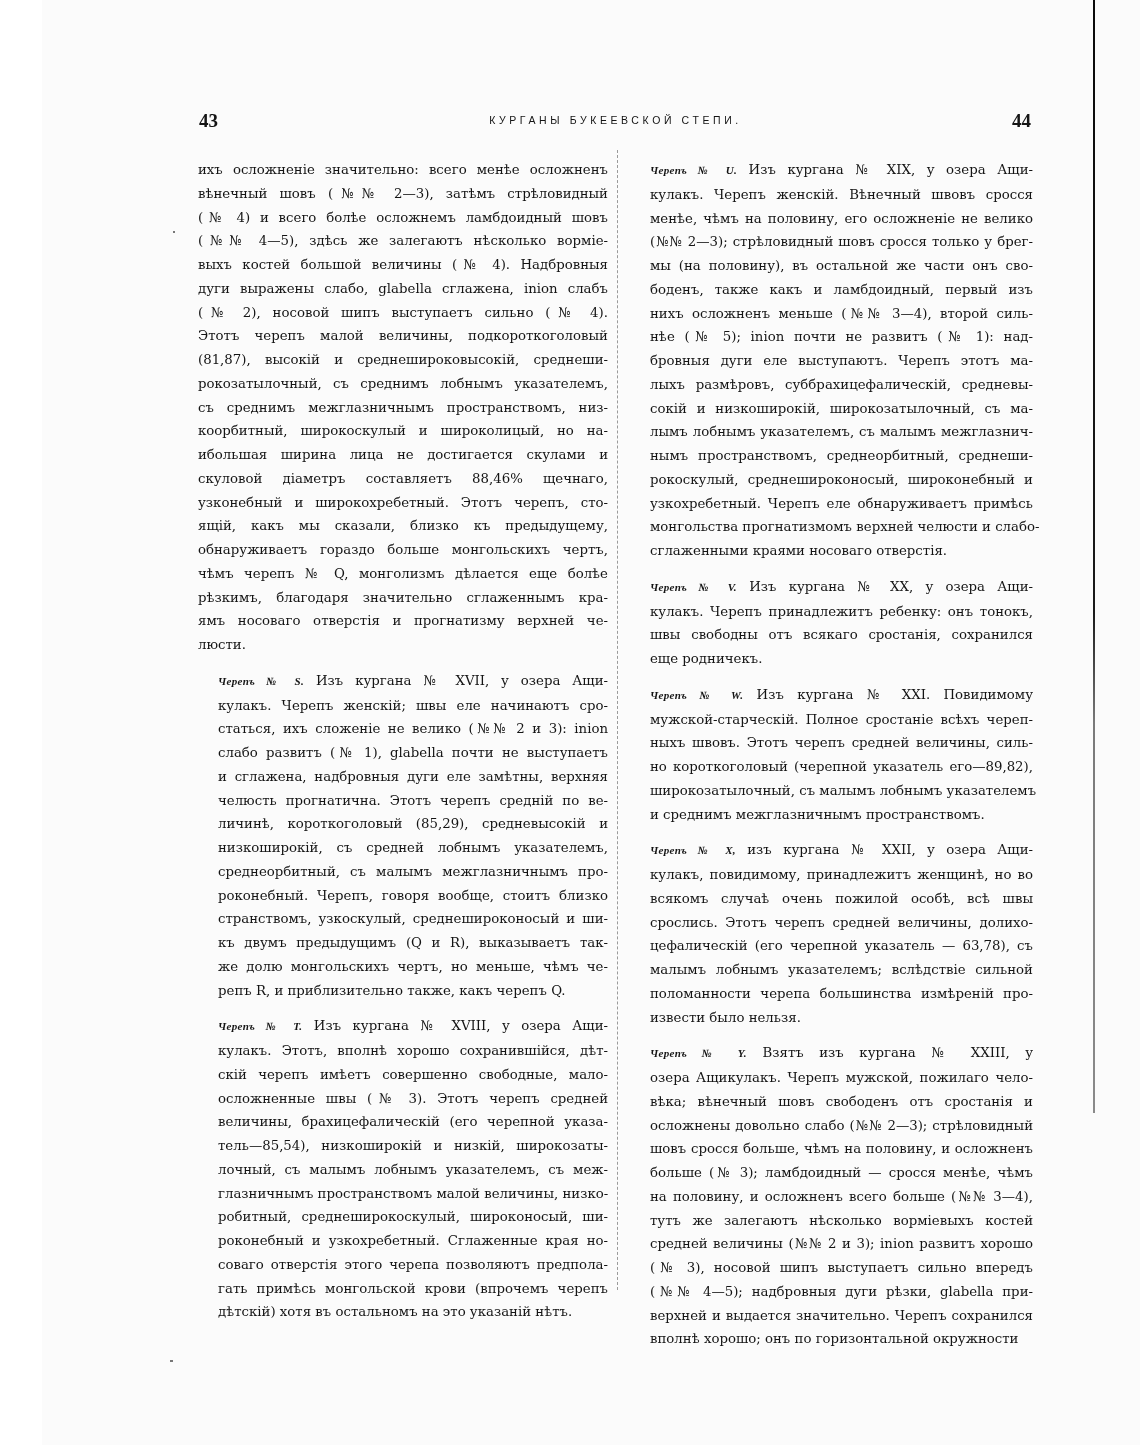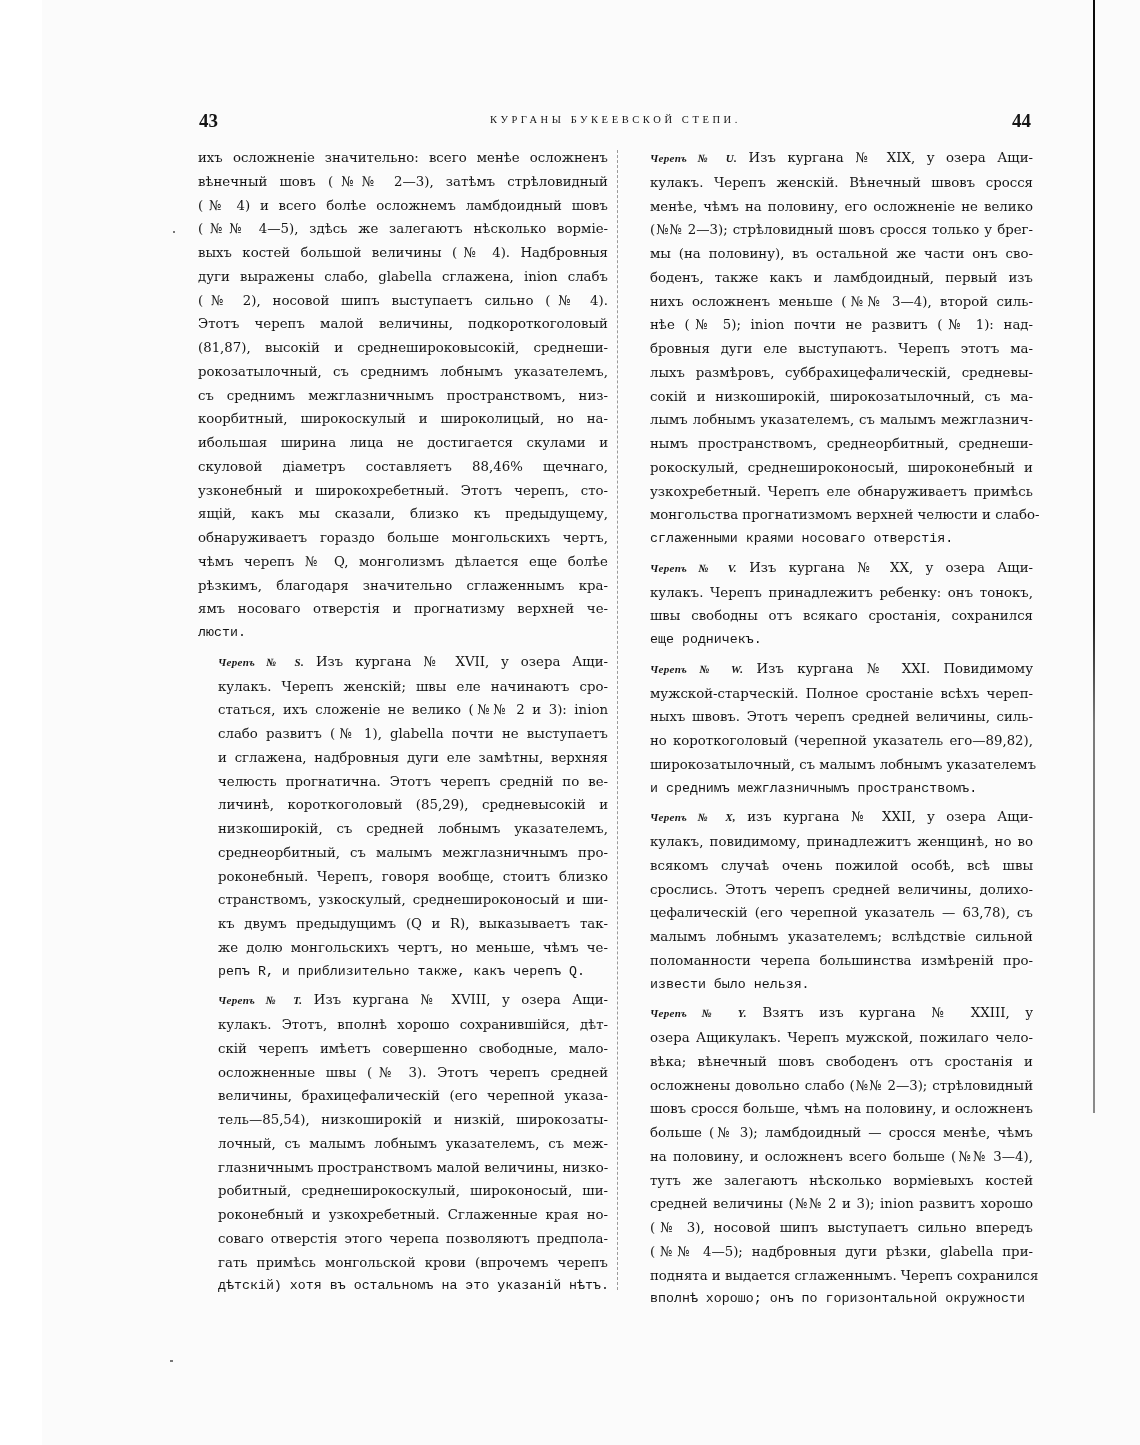--- a/index.html
+++ b/index.html
@@ -25,39 +25,39 @@
       position: absolute; left: 198px; top: 108px; width: 835px; height: 30px;
     }
     .page-num {
       position: absolute; top: 2px;
       font-family: "Liberation Serif", serif; font-weight: bold; font-size: 19px;
     }
     .page-num.left { left: 1px; }
     .page-num.right { right: 2px; }
     .running-title {
       position: absolute; left: 0; right: 0; top: 6px; text-align: center;
-      font-family: Liberation Serif, serif; font-size: 10.5px;
+      font-family: Liberation Sans, sans-serif; font-size: 10.5px;
       letter-spacing: 3.6px; text-transform: uppercase;
     }
     .column {
       position: absolute; top: 146px;
       font-family: "DejaVu Serif", serif;
       font-size: 13.3px; line-height: 23.75px;
       text-align: justify; hyphens: none;
     }
     .col-left { left: 198px; width: 410px; }
     .col-right { left: 630px; width: 403px; }
-    .para { margin: 0 0 5px 0; text-indent: 20px; }
+    .para { margin: 12px 0 5px 0; text-indent: 20px; }
     .para.cont { text-indent: 0; }
     .para .lead {
       font-style: italic; font-weight: bold; font-size: 11px;
       font-family: "Liberation Serif", serif; letter-spacing: 0.3px;
     }
     .para .line { display: block; text-align: justify; text-align-last: justify; white-space: nowrap; }
-    .para .line.last { text-align-last: left; font-family: Liberation Mono, monospace; }
+    .para .line.last { text-align-last: left; }
     .column-divider {
       position: absolute; left: 617px; top: 150px; width: 0; height: 1140px;
       border-left: 1px dashed #9a9a9a;
     }
   </style>
 </head>
 <body>
 
 <div class="scan-margin"></div>
 <div class="binding-line"></div>
@@ -177,16 +177,16 @@
       <span class="line">озера Ащикулакъ. Черепъ мужской, пожилаго чело-</span>
       <span class="line">вѣка; вѣнечный шовъ свободенъ отъ сростанiя и</span>
       <span class="line">осложнены довольно слабо (№№ 2—3); стрѣловидный</span>
       <span class="line">шовъ сросся больше, чѣмъ на половину, и осложненъ</span>
       <span class="line">больше (№ 3); ламбдоидный — сросся менѣе, чѣмъ</span>
       <span class="line">на половину, и осложненъ всего больше (№№ 3—4),</span>
       <span class="line">тутъ же залегаютъ нѣсколько ворміевыхъ костей</span>
       <span class="line">средней величины (№№ 2 и 3); inion развитъ хорошо</span>
       <span class="line">(№ 3), носовой шипъ выступаетъ сильно впередъ</span>
       <span class="line">(№№ 4—5); надбровныя дуги рѣзки, glabella при-</span>
-      <span class="line">поднята и выдается сглаженнымъ. Черепъ сохранился</span>
+      <span class="line">верхней и выдается значительно. Черепъ сохранился</span>
       <span class="line last">вполнѣ хорошо; онъ по горизонтальной окружности</span>
     </p>
   </div>
 
 </body></html>

